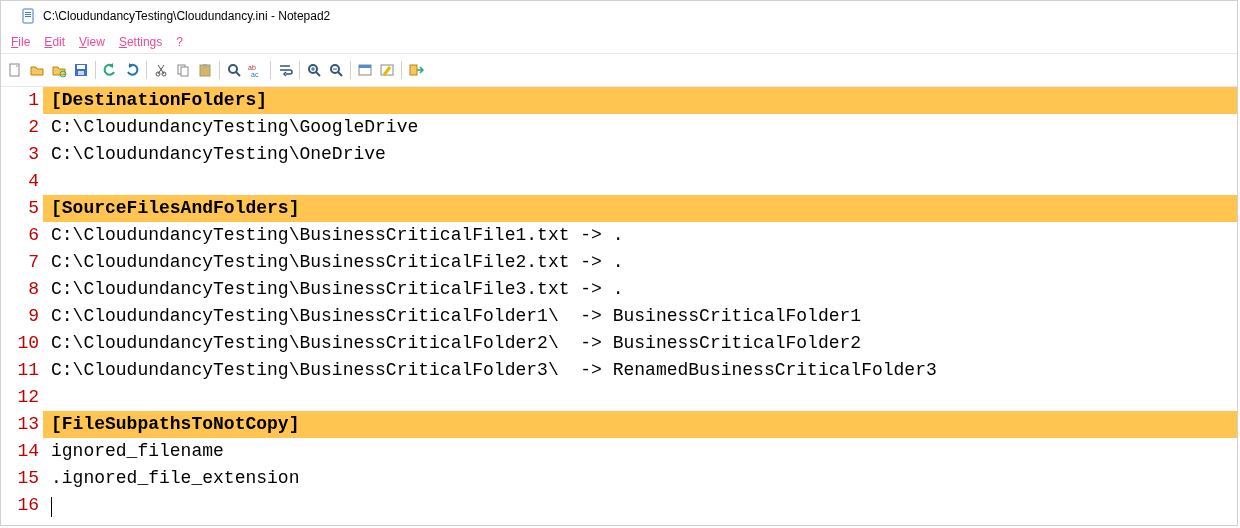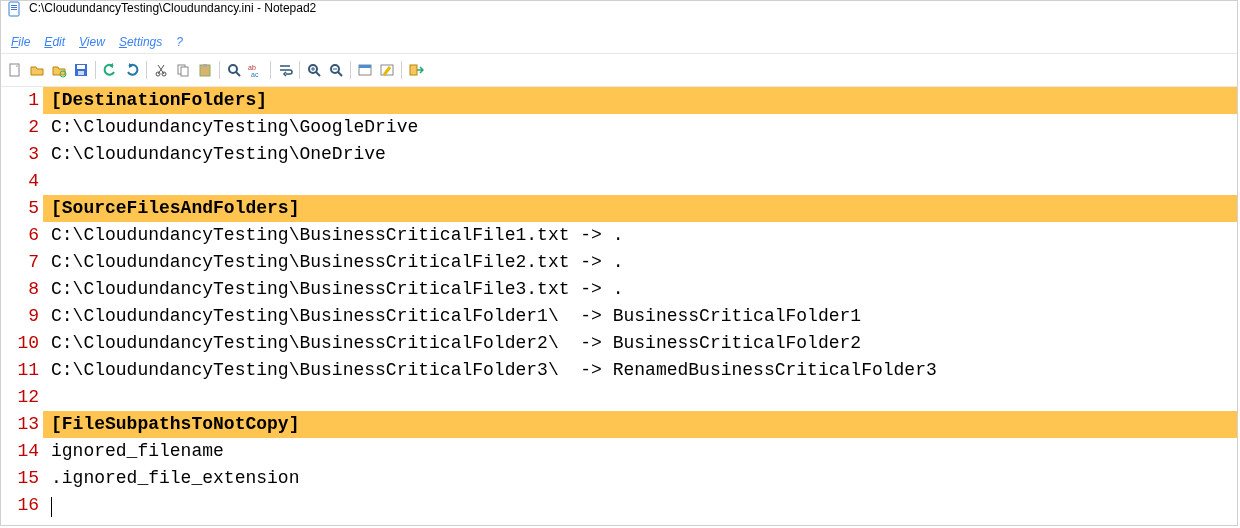--- a/index.html
+++ b/index.html
@@ -17,21 +17,22 @@
     width: 1238px;
     height: 526px;
     display: flex;
     flex-direction: column;
     box-sizing: border-box;
   }
   .titlebar {
     height: 30px;
     background: #ffffff;
     display: flex;
-    padding: 0 6px;
+    align-items: center;
+    padding: 0 20px;
     gap: 6px;
   }
   .titlebar .app-icon {
     width: 16px;
     height: 16px;
     display: flex;
     align-items: center;
     justify-content: center;
   }
   .titlebar .title-text {
@@ -42,22 +43,21 @@
     height: 22px;
     display: flex;
     align-items: center;
     padding: 0 4px;
     gap: 2px;
     border-bottom: 1px solid #e8e8e8;
   }
   .menubar .menu-item {
     padding: 2px 6px;
     cursor: default;
-    color: #3b82f6;
-    font-style: italic;
+    color: #ec4899;
   }
   .menubar .menu-item u {
     text-decoration: underline;
   }
   .toolbar {
     height: 28px;
     display: flex;
     align-items: center;
     padding: 2px 4px;
     gap: 2px;

